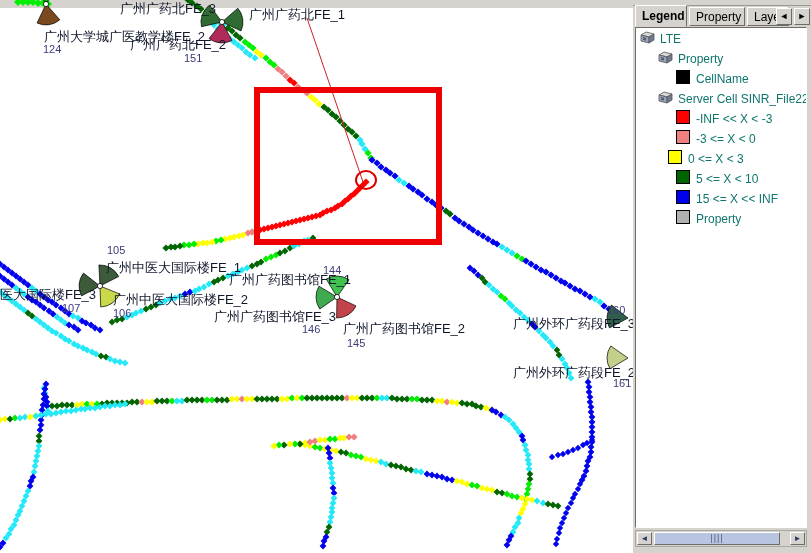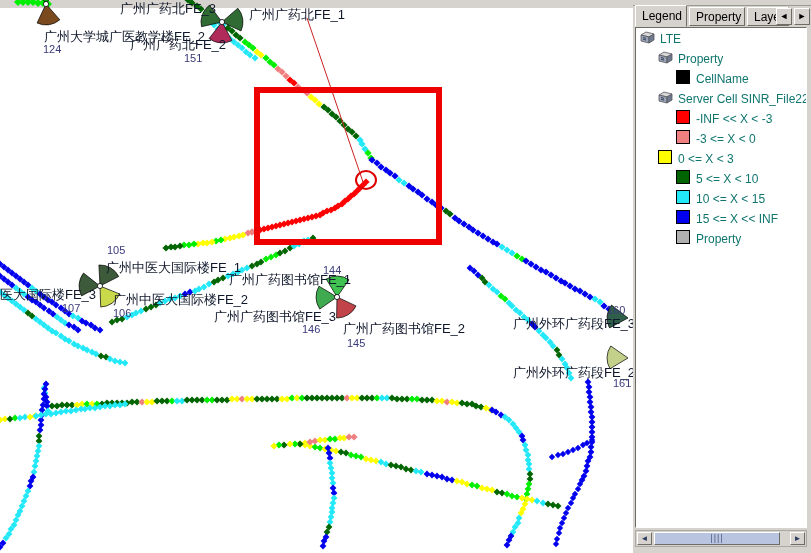--- a/index.html
+++ b/index.html
@@ -47,21 +47,21 @@
   .tab{
     position:absolute;top:2px;height:19px;line-height:19px;
     padding:0 6px;font-size:12px;color:#000;
     background:#d6d3ce;
     border-left:1px solid #ffffff;border-top:1px solid #ffffff;
     border-right:1px solid #6d6d66;border-bottom:1px solid #6d6d66;
     box-sizing:border-box;cursor:default;
   }
   .tab.active{
     top:0;height:22px;line-height:21px;background:#d6d3ce;
-    border-bottom:1px solid #d6d3ce;font-weight:normal;
+    border-bottom:1px solid #d6d3ce;font-weight:bold;
   }
   .tabarrow{
     position:absolute;top:3px;width:16px;height:17px;
     background:#d6d3ce;
     border-left:1px solid #ffffff;border-top:1px solid #ffffff;
     border-right:1px solid #6d6d66;border-bottom:1px solid #6d6d66;
     box-sizing:border-box;
     font-size:9px;line-height:15px;text-align:center;color:#000;
   }
   #tree-panel{
@@ -840,23 +840,22 @@
             </svg><span class="lbl">Property</span></div>
           <div class="tree-row" style="padding-left:40px"><span class="swatch" style="background:#000000"></span><span class="lbl">CellName</span></div>
           <div class="tree-row" style="padding-left:22px"><svg class="pkgicon" viewBox="0 0 15 13">
               <path d="M1 4 L6 1 L14 3 L9 6 Z" fill="#d8d8d8" stroke="#55555a" stroke-width=".8"></path>
               <path d="M1 4 L9 6 L9 12 L1 10 Z" fill="#9aa3b5" stroke="#55555a" stroke-width=".8"></path>
               <path d="M9 6 L14 3 L14 9 L9 12 Z" fill="#6f7a90" stroke="#55555a" stroke-width=".8"></path>
               <path d="M3 6.6 L6 7.4 M3 8.2 L6 9" stroke="#2f3a52" stroke-width=".9"></path>
             </svg><span class="lbl">Server Cell SINR_File22_N</span></div>
           <div class="tree-row" style="padding-left:40px"><span class="swatch" style="background:#ff0000"></span><span class="lbl">-INF &lt;&lt; X &lt; -3</span></div>
           <div class="tree-row" style="padding-left:40px"><span class="swatch" style="background:#f08080"></span><span class="lbl">-3 &lt;= X &lt; 0</span></div>
-          <div class="tree-row" style="padding-left:22px"><span class="swatch" style="background:#ffff00"></span><span class="lbl">0 &lt;= X &lt; 3</span></div>
+          <div class="tree-row" style="padding-left:32px"><span class="swatch" style="background:#ffff00"></span><span class="lbl">0 &lt;= X &lt; 3</span></div>
           <div class="tree-row" style="padding-left:40px"><span class="swatch" style="background:#006400"></span><span class="lbl">5 &lt;= X &lt; 10</span></div>
-          <div class="tree-row" style="padding-left:40px"><span class="swatch" style="background:#22e8f8"></span><span class="lbl">10 &lt;= X &lt; 15</span></div>
           <div class="tree-row" style="padding-left:40px"><span class="swatch" style="background:#0000ee"></span><span class="lbl">15 &lt;= X &lt;&lt; INF</span></div>
           <div class="tree-row" style="padding-left:40px"><span class="swatch" style="background:#b0b0b0"></span><span class="lbl">Property</span></div>
         </div>
     </div>
 
     <div id="dock-rightedge"></div>
 
     <div id="hscroll">
       <div class="sbtn" style="left:1px;">◄</div>
       <div id="sthumb">||||</div>

